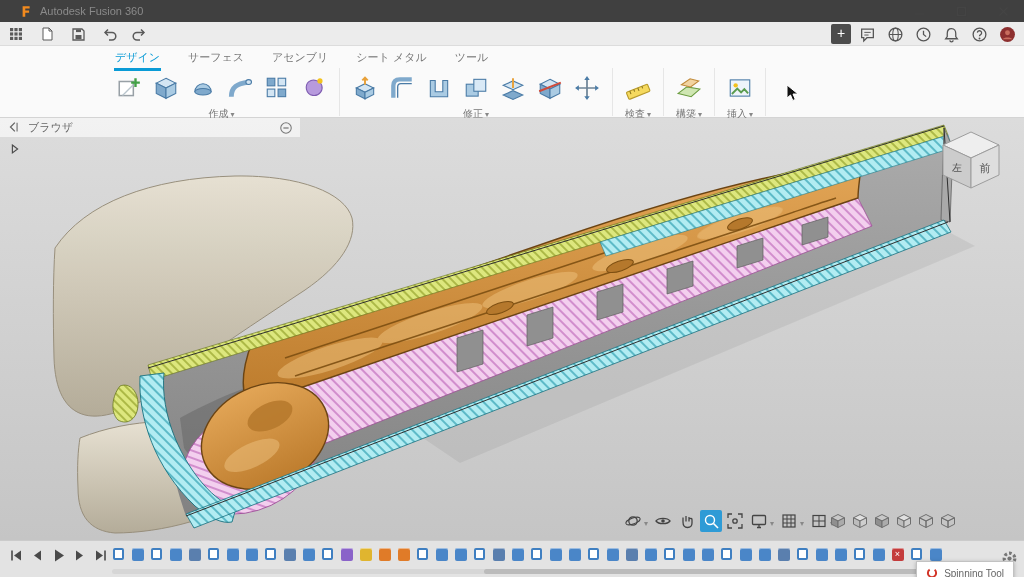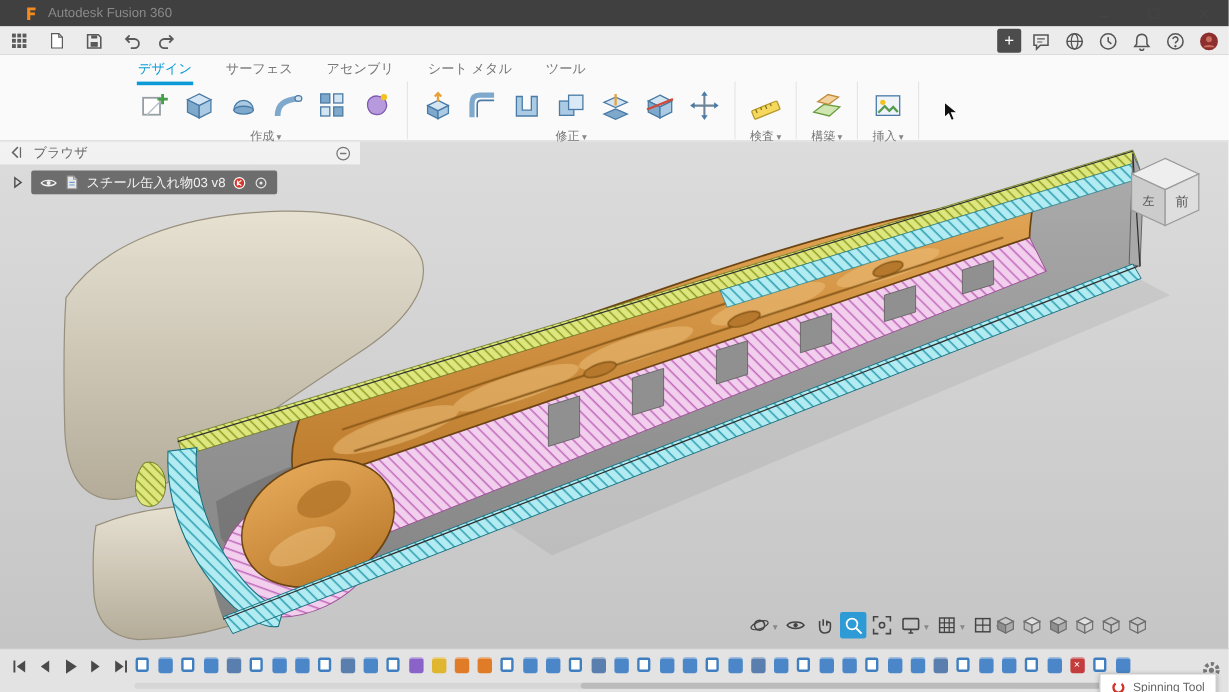--- a/index.html
+++ b/index.html
@@ -419,40 +419,20 @@
       </span>
       <svg width="14" height="14" viewBox="0 0 16 16">
           <circle cx="8" cy="8" r="6" fill="none" stroke="#777" stroke-width="1.2"></circle>
           <path d="M5,8 h6" stroke="#777" stroke-width="1.4"></path>
         </svg>
     </div>
     <div class="browser-row">
       <svg width="14" height="14" viewBox="0 0 16 16">
           <path d="M5,3.5 L11,8 L5,12.5 Z" fill="none" stroke="#4a4a4a" stroke-width="1.3"></path>
         </svg>
-      <div class="browser-pill">
-        <svg width="15" height="15" viewBox="0 0 16 16">
-            <path d="M1.5,8 C4,4.8 12,4.8 14.5,8 C12,11.2 4,11.2 1.5,8 Z" fill="none" stroke="#f0f0f0" stroke-width="1.2"></path>
-            <circle cx="8" cy="8" r="1.8" fill="#f0f0f0"></circle>
-          </svg>
-        <svg width="14" height="14" viewBox="0 0 16 16">
-            <path d="M3.5,2 h6 l3,3 v9 h-9 Z" fill="#e8e8e8" stroke="#999"></path>
-            <path d="M9.5,2 v3 h3" fill="none" stroke="#999"></path>
-            <path d="M5.5,8 h5 M5.5,10.5 h5" stroke="#6a9bd8" stroke-width="1.1"></path>
-          </svg>
-        <span>スチール缶入れ物03 v8</span>
-        <svg width="13" height="13" viewBox="0 0 16 16">
-            <circle cx="8" cy="8" r="5.5" fill="#d03a30" stroke="#fff" stroke-width="1.2"></circle>
-            <path d="M6,5.5 v5 M6,8 l4,-2.5 M6,8 l4,2.5" stroke="#fff" stroke-width="1.1" fill="none"></path>
-          </svg>
-        <svg width="13" height="13" viewBox="0 0 16 16">
-            <circle cx="8" cy="8" r="5" fill="none" stroke="#e8e8e8" stroke-width="1.2"></circle>
-            <circle cx="8" cy="8" r="1.6" fill="#e8e8e8"></circle>
-          </svg>
-      </div>
     </div>
   </div>
 
   <svg class="viewcube" width="78" height="78" viewBox="0 0 78 78">
     <polygon points="39,8 67,21 39,34 11,21" fill="#eeeeee" stroke="#9c9c9c"></polygon>
     <polygon points="11,21 39,34 39,64 11,51" fill="#cccccc" stroke="#9c9c9c"></polygon>
     <polygon points="39,34 67,21 67,51 39,64" fill="#dedede" stroke="#9c9c9c"></polygon>
     <text x="25" y="47" font-size="10" fill="#555" text-anchor="middle">左</text>
     <text x="53" y="48" font-size="11" fill="#555" text-anchor="middle">前</text>
   </svg>

